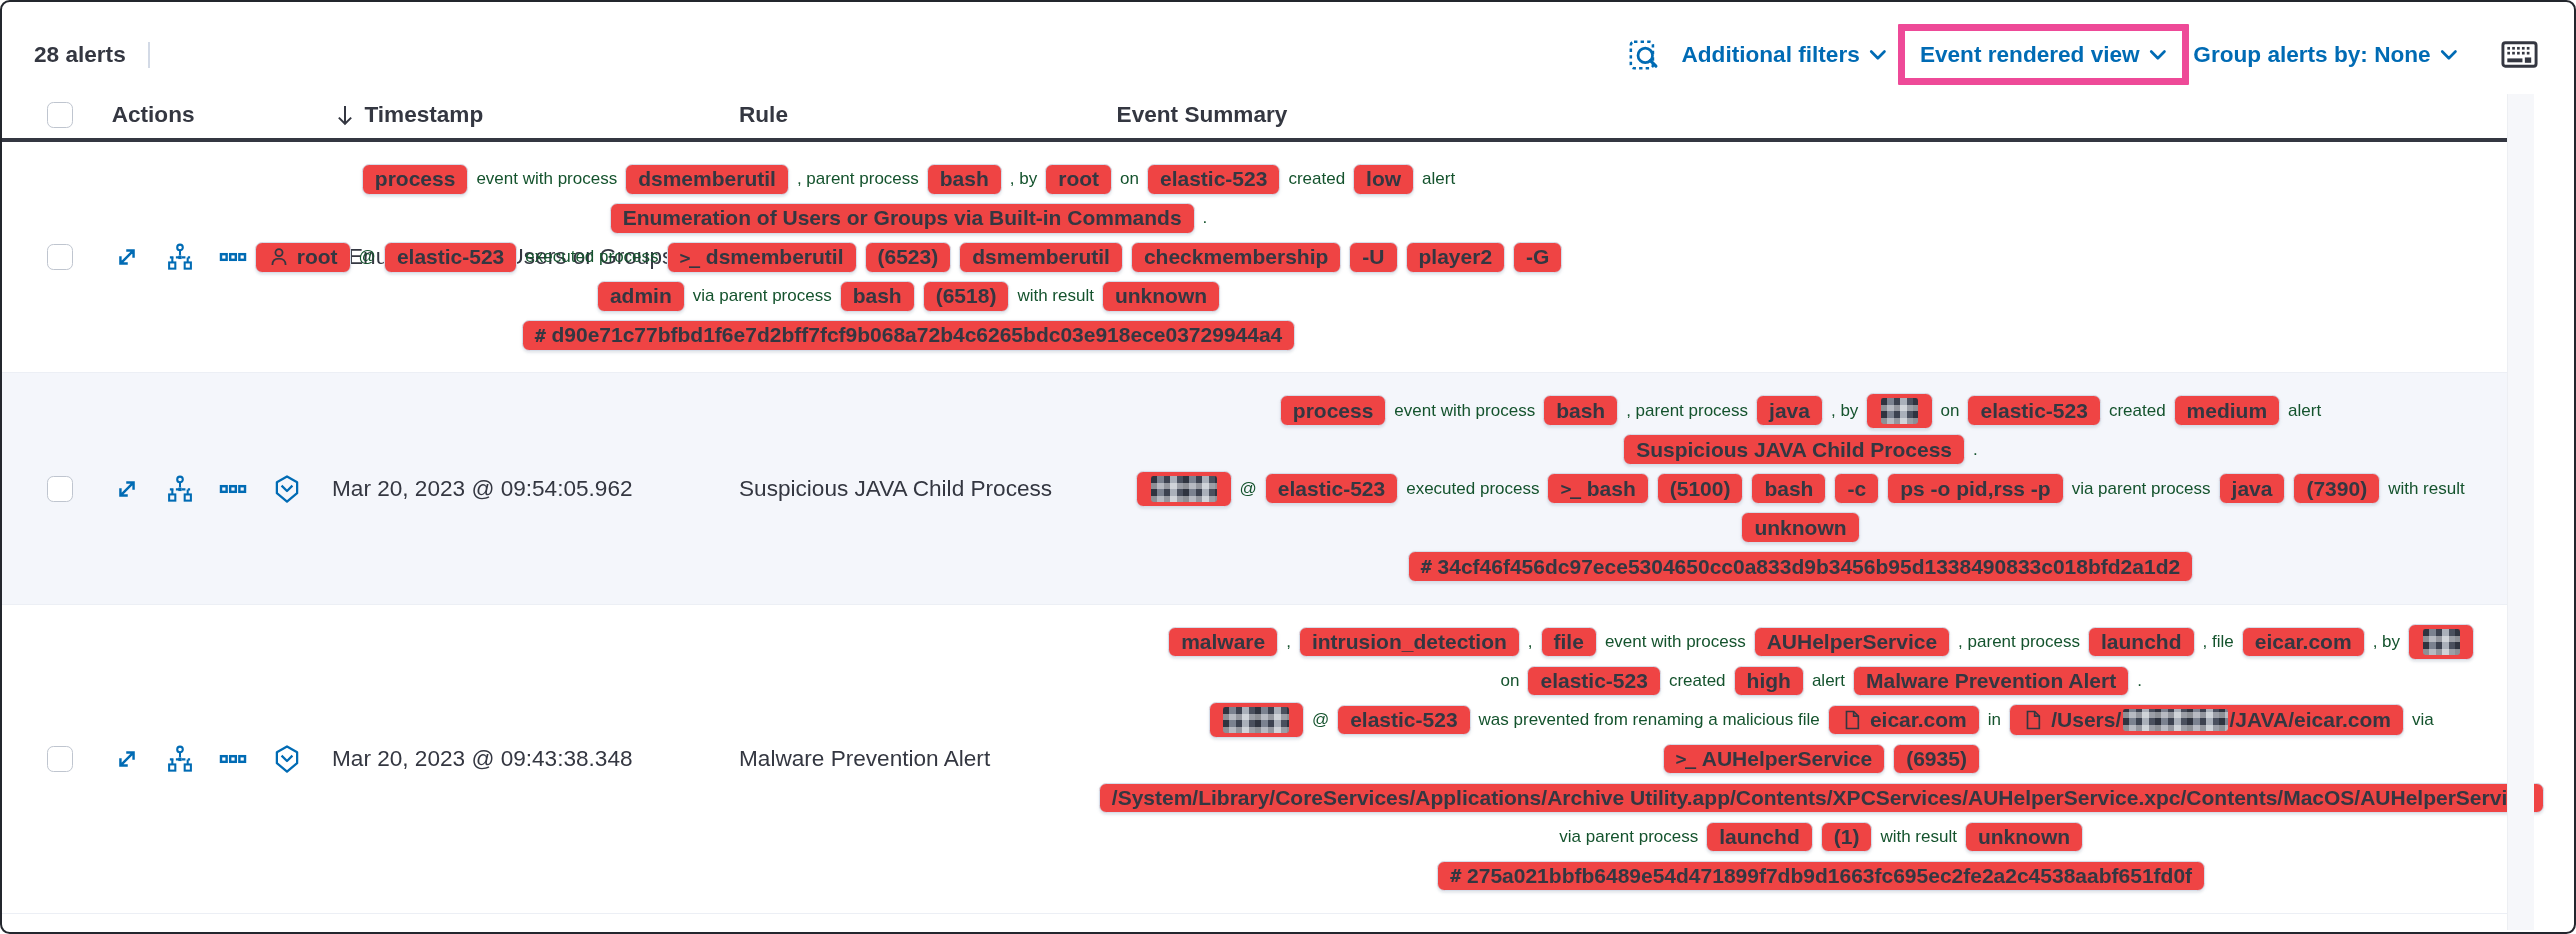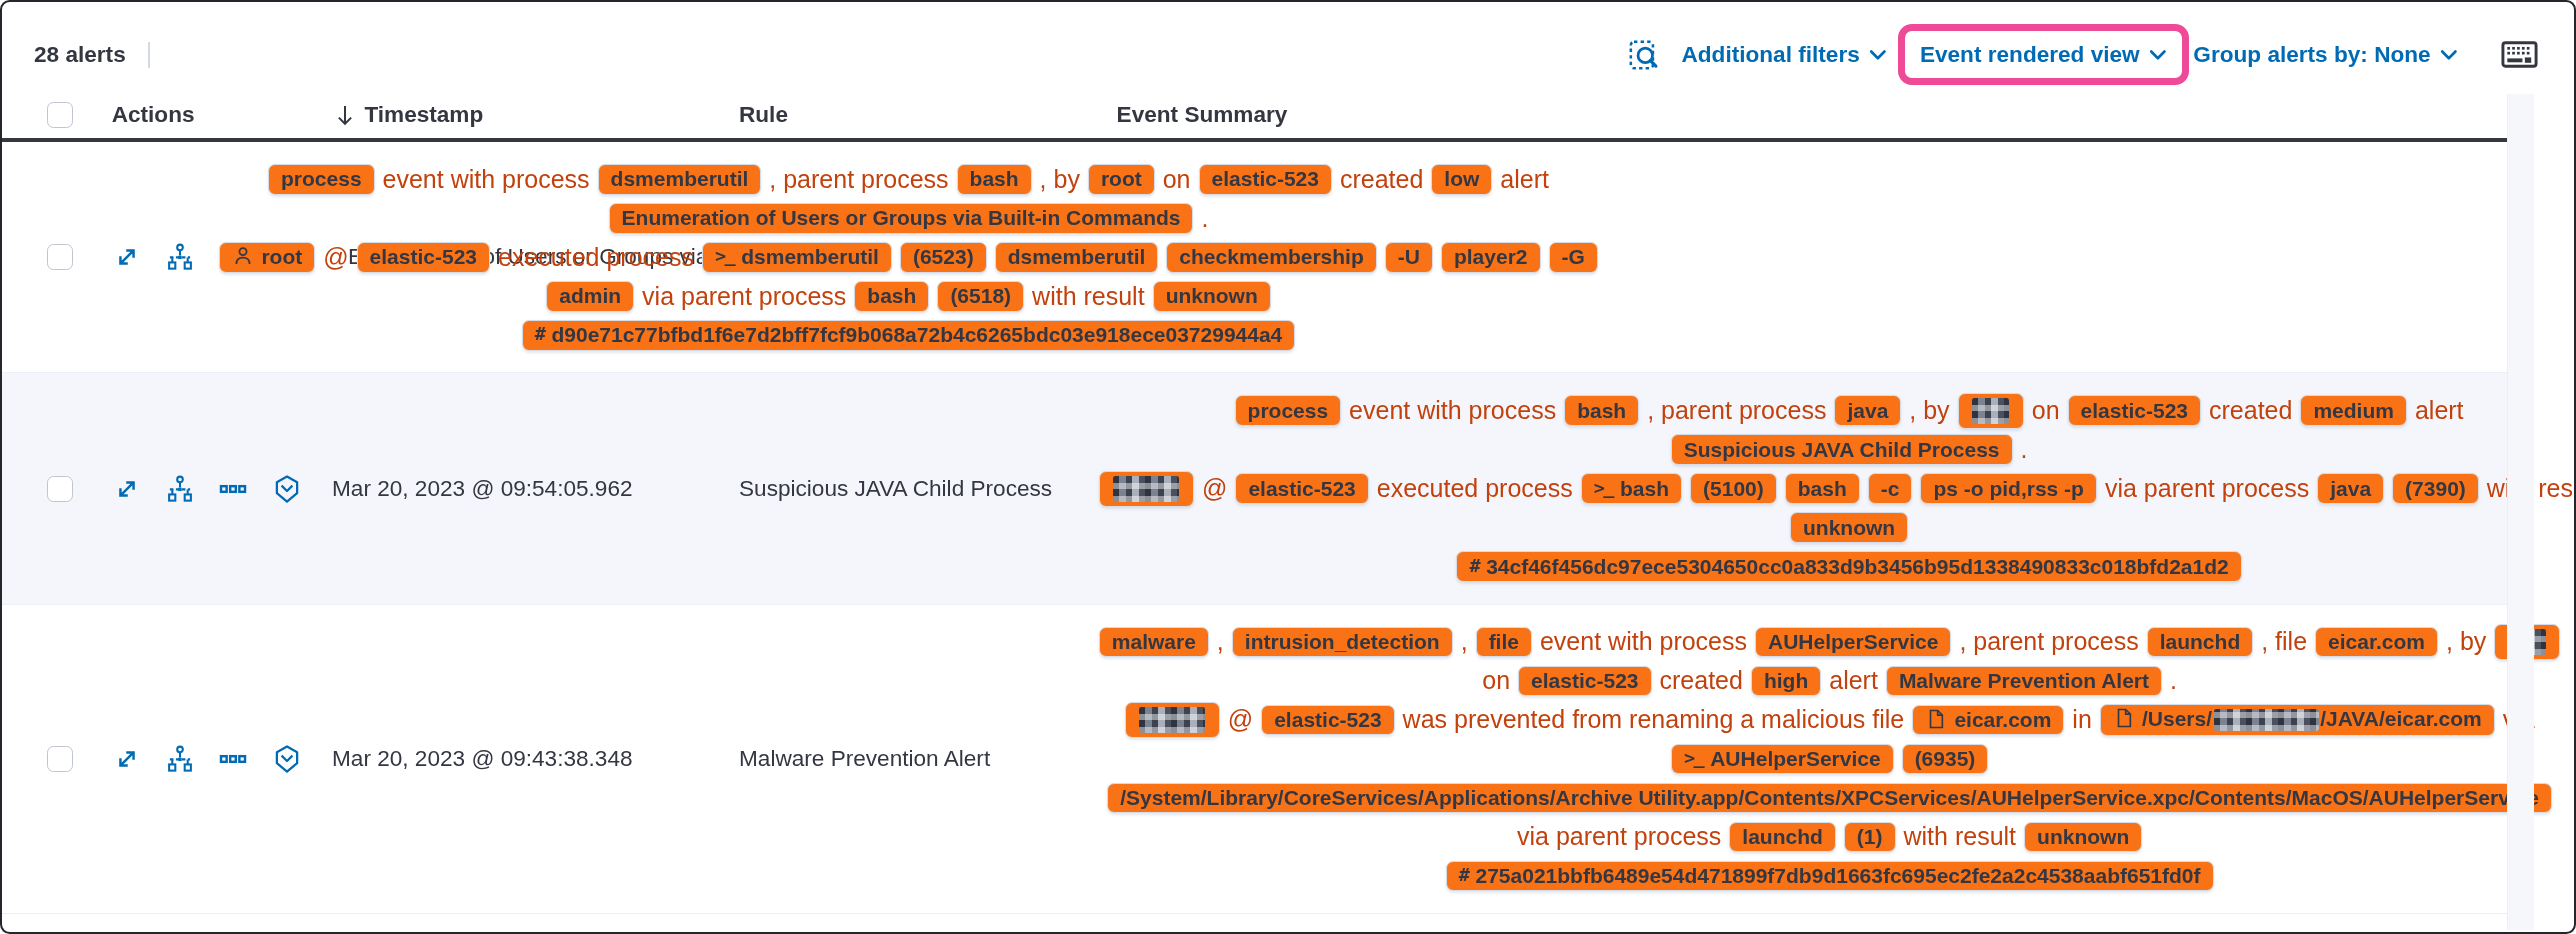--- a/index.html
+++ b/index.html
@@ -18,21 +18,21 @@
   .toolbar{height:90px;padding:15px 35px 0 32px;display:flex;justify-content:space-between;align-items:center;}
   .toolbar-left{display:flex;align-items:center;}
   .alert-count{font-size:22.6px;font-weight:bold;color:var(--dark);}
   .vdiv{display:inline-block;width:1.6px;height:26px;background:#d3dae6;margin-left:22.6px;}
   .toolbar-right{display:flex;align-items:center;}
   .tb-iconbtn{display:inline-flex;align-items:center;color:var(--blue);cursor:pointer;}
   .tb-iconbtn svg{width:34px;height:34px;}
   .tb-link{color:var(--blue);font-weight:600;font-size:22.6px;display:inline-flex;align-items:center;gap:9.7px;cursor:pointer;white-space:nowrap;}
   .tb-link svg{width:17.7px;height:12px;}
   .gap-l{margin-left:21px;}
-  .view-box{border:7.2px solid var(--pink);border-radius:14px;background:#fff;padding:10.5px 14.5px;margin:0 4.8px 0 11.3px;}
+  .view-box{border:7.2px solid var(--pink);border-radius:1px;background:#fff;padding:10.5px 14.5px;margin:0 4.8px 0 11.3px;}
   .kb-icon{display:inline-flex;margin-left:42px;color:var(--dark);cursor:pointer;}
   .kb-icon svg{width:39px;height:39px;}
 
   
   .grid-header,.row{display:grid;grid-template-columns:68px 238px 391px 371px 1fr;padding-left:24px;margin-right:67px;}
   .grid-header{height:50px;align-items:center;border-bottom:4px solid var(--dark);font-weight:bold;font-size:22.6px;color:var(--dark);}
   .h-cell{display:flex;align-items:center;}
   .h-actions{padding-left:17.7px;}
   .h-time{padding-left:0;gap:6.4px;}
   .h-time svg{width:26px;height:26px;}
@@ -44,22 +44,22 @@
   .cell{display:flex;align-items:center;}
   .c-check{justify-content:center;}
   .checkbox{width:26px;height:26px;border:1.6px solid #bfc5cf;border-radius:6.4px;background:#fff;display:inline-block;cursor:pointer;}
   .c-actions{padding-left:17.7px;gap:23.4px;}
   .action-btn{display:inline-flex;color:var(--blue);cursor:pointer;}
   .action-btn svg{width:30px;height:30px;}
   .c-time{font-size:22.6px;white-space:nowrap;overflow:hidden;color:var(--dark);}
   .c-rule{font-size:22.6px;white-space:nowrap;overflow:hidden;padding-left:16px;color:var(--dark);cursor:pointer;}
   .c-summary{display:flex;flex-direction:column;justify-content:center;padding:17.7px 4.8px;}
   .sline{display:flex;justify-content:center;align-items:center;gap:8px;min-height:39px;}
-  .stext{font-size:25px;color:#c2410c;white-space:nowrap;}
-  .badge{display:inline-flex;align-items:flex-start;background:#f97316;border:1.6px solid var(--badge-border);border-radius:7.2px;padding:2.4px 12px;font-size:21px;font-weight:600;color:var(--dark);white-space:nowrap;box-shadow:0 1.6px 2.4px rgba(152,162,179,.25);cursor:pointer;}
+  .stext{font-size:17px;color:#14532d;white-space:nowrap;}
+  .badge{display:inline-flex;align-items:center;background:#ef4444;border:1.6px solid var(--badge-border);border-radius:7.2px;padding:2.4px 12px;font-size:21px;font-weight:600;color:var(--dark);white-space:nowrap;box-shadow:0 1.6px 2.4px rgba(152,162,179,.25);cursor:pointer;}
   .bicon{display:inline-flex;align-items:center;margin-right:7.2px;color:var(--dark);}
   .bicon svg{width:22px;height:22px;}
   .bicon.txt{font-family:"DejaVu Sans Mono",monospace;font-size:18.5px;font-weight:bold;letter-spacing:-1.6px;}
   .redact{display:inline-block;height:26px;border-radius:2.4px;vertical-align:middle;margin:1.6px 1.6px;
     background:
       repeating-linear-gradient(0deg,rgba(255,255,255,.45) 0 6.4px,rgba(255,255,255,0) 6.4px 13px),
       repeating-linear-gradient(90deg,#2f3440 0 6.4px,#7b8290 6.4px 13px,#3c4250 13px 19.3px,#aab0ba 19.3px 26px,#4a505e 26px 32px);}
   .redact-sm{width:37px;}
   .redact-md{width:66px;}
   .redact-lg{width:105px;height:22.6px;}

